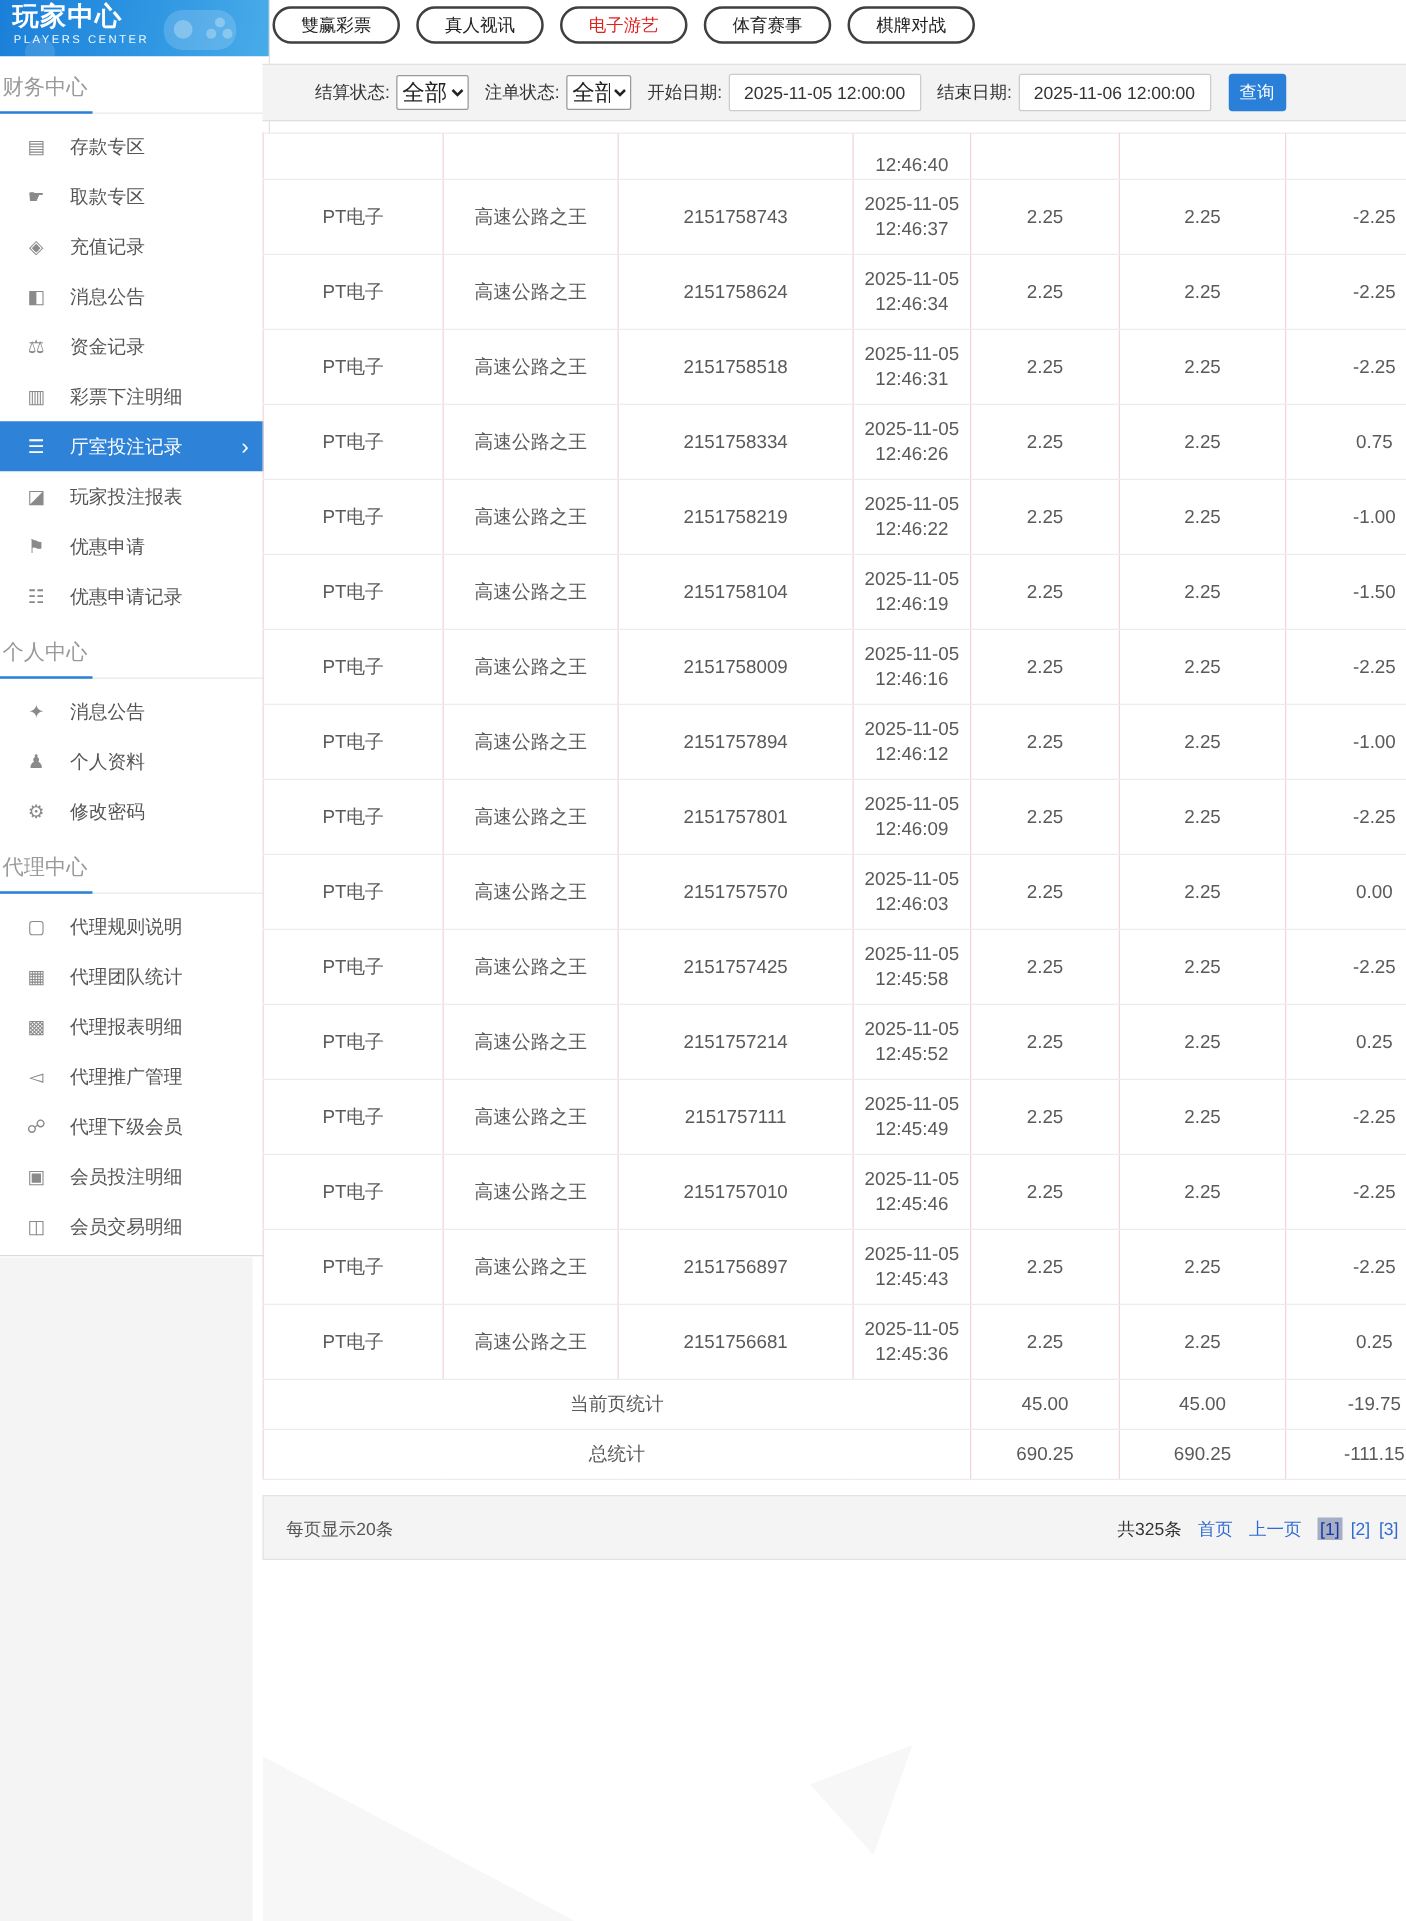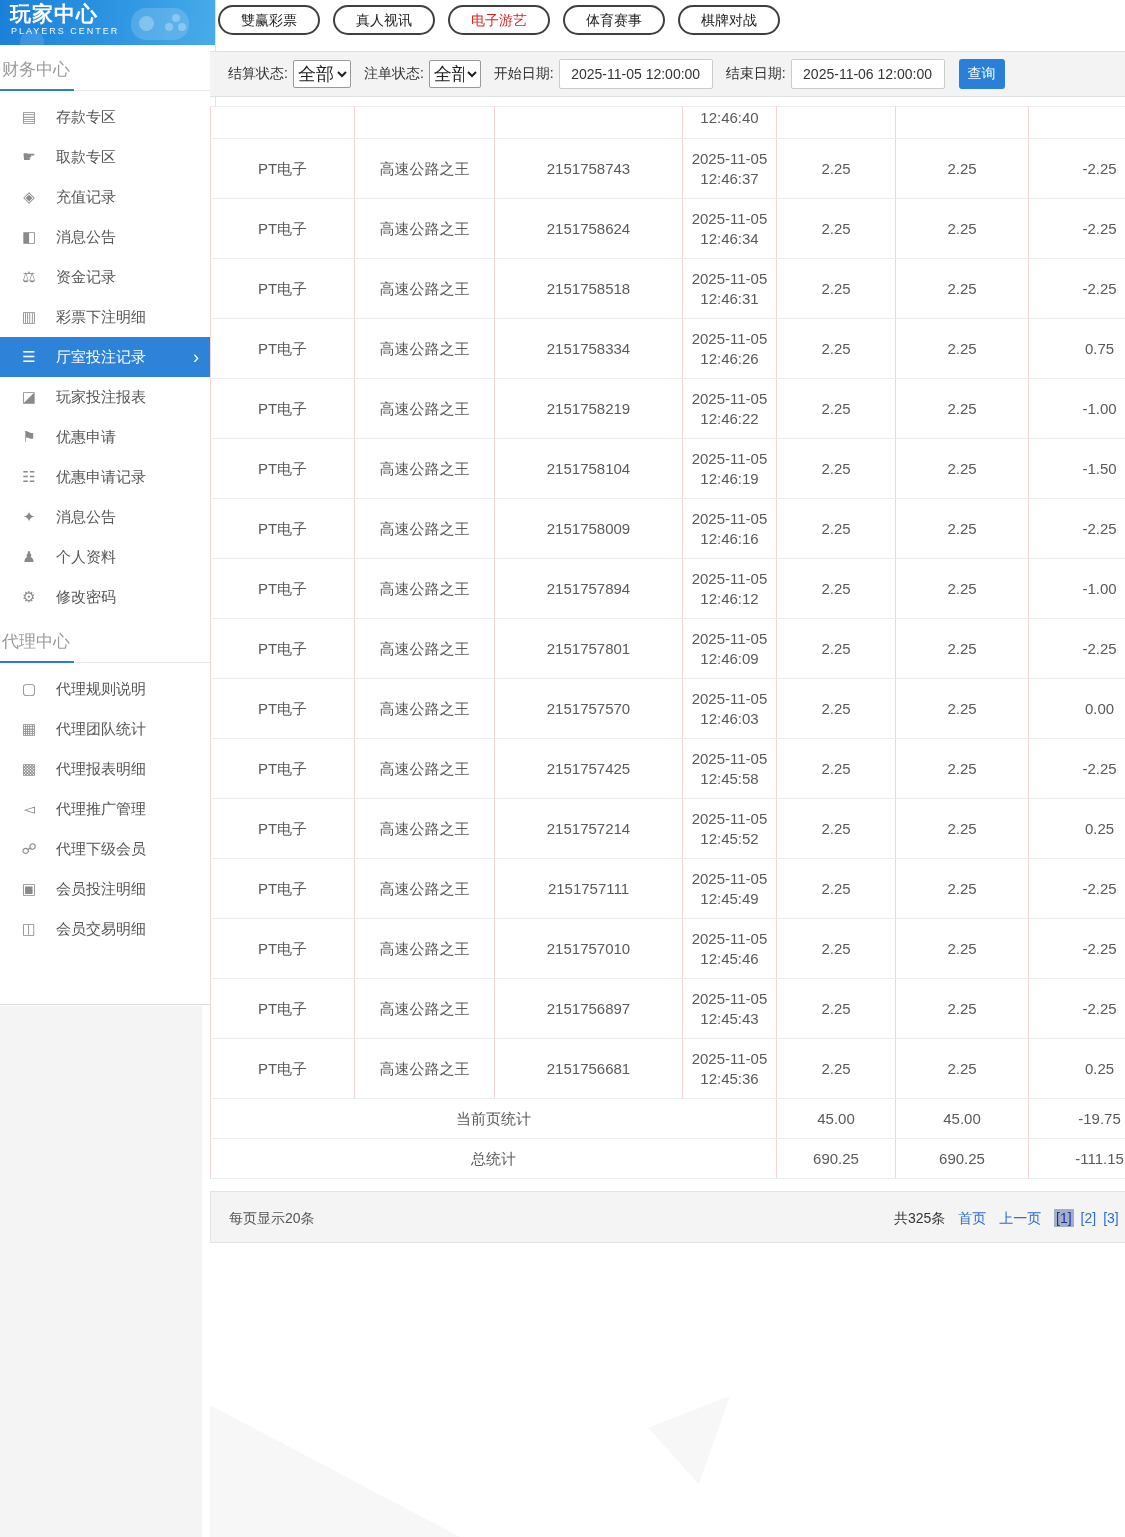--- a/index.html
+++ b/index.html
@@ -35,35 +35,35 @@
   .item .chev{position:absolute;right:16px;color:#fff;font-size:18px;line-height:1;}
   
   .main{position:absolute;left:210px;top:0;width:960px;}
   .tabs{padding:5px 0 0 8px;height:51px;box-sizing:border-box;}
   .pill{display:inline-block;box-sizing:border-box;height:30px;line-height:26px;padding:0 21px;
     margin-right:13px;border:2px solid #3f3f3f;border-radius:16px;background:#fff;font-size:14px;
     color:#222;cursor:pointer;font-family:inherit;}
   .pill.active{color:#e01f1f;}
   .filterbar{height:46px;box-sizing:border-box;background:#f3f3f3;border-top:1px solid #e0e0e0;
     border-bottom:1px solid #e0e0e0;display:flex;align-items:center;padding-left:18px;font-size:14px;color:#333;}
-  .filterbar label{margin-right:5px;}
+  .filterbar label{margin-right:5px;margin-left:24px;}
   .filterbar .gap{margin-left:13px;}
   .filterbar select{height:28px;border:1px solid #999;background:#fff;font-size:18px;color:#222;
     font-family:inherit;border-radius:2px;}
   .filterbar input.date{width:148px;height:26px;border:1px solid #ccc;border-radius:2px;font-size:14px;
     color:#333;text-align:center;font-family:inherit;}
   .search-btn{margin-left:14px;width:46px;height:30px;background:#2a80d9;color:#fff;border:none;
     border-radius:3px;font-size:14px;cursor:pointer;font-family:Liberation Serif, serif;}
   
   table.bets{border-collapse:collapse;table-layout:fixed;width:960px;margin-top:9px;
     border-left:1px solid #f2d6d6;border-top:1px solid #ececec;font-size:15px;color:#5a5a5a;}
   table.bets td{border-right:1px solid #f2d6d6;border-bottom:1px solid #ececec;text-align:center;
     vertical-align:middle;line-height:20px;padding:0 4px;box-sizing:border-box;background:#fff;}
   tr.data-row td{height:60px;}
-  tr.partial td{height:32px;vertical-align:top;padding-top:1px;margin-left:12px;}
+  tr.partial td{height:32px;vertical-align:top;padding-top:16px;margin-left:12px;}
   tr.stats-row td{height:40px;}
   
   .pager{position:relative;margin-top:12px;width:960px;height:52px;box-sizing:border-box;
     background:#f4f4f4;border:1px solid #e3e3e3;font-size:14px;color:#555;}
   .pager .perpage{position:absolute;left:18px;top:0;line-height:52px;}
   .pager-right{position:absolute;left:683px;top:0;line-height:52px;white-space:nowrap;}
   .pager-right .total{color:#333;margin-right:9px;}
   .pager-right a{color:#2f6bd0;text-decoration:none;margin-right:9px;cursor:pointer;text-align:center;}
   .pager-right .plink{margin-right:7px;}
   .pager-right .plink.current{background:#a5aec2;color:#1734a8;padding:1px 2px;}
@@ -120,20 +120,21 @@
         <span class="lbl">玩家投注报表</span>
       </div>
       <div class="item">
         <span class="ico">⚑</span>
         <span class="lbl">优惠申请</span>
       </div>
       <div class="item">
         <span class="ico">☷</span>
         <span class="lbl">优惠申请记录</span>
       </div>
+      <div class="sec-head">个人中心</div>
       <div class="item">
         <span class="ico">✦</span>
         <span class="lbl">消息公告</span>
       </div>
       <div class="item">
         <span class="ico">♟</span>
         <span class="lbl">个人资料</span>
       </div>
       <div class="item">
         <span class="ico">⚙</span>

